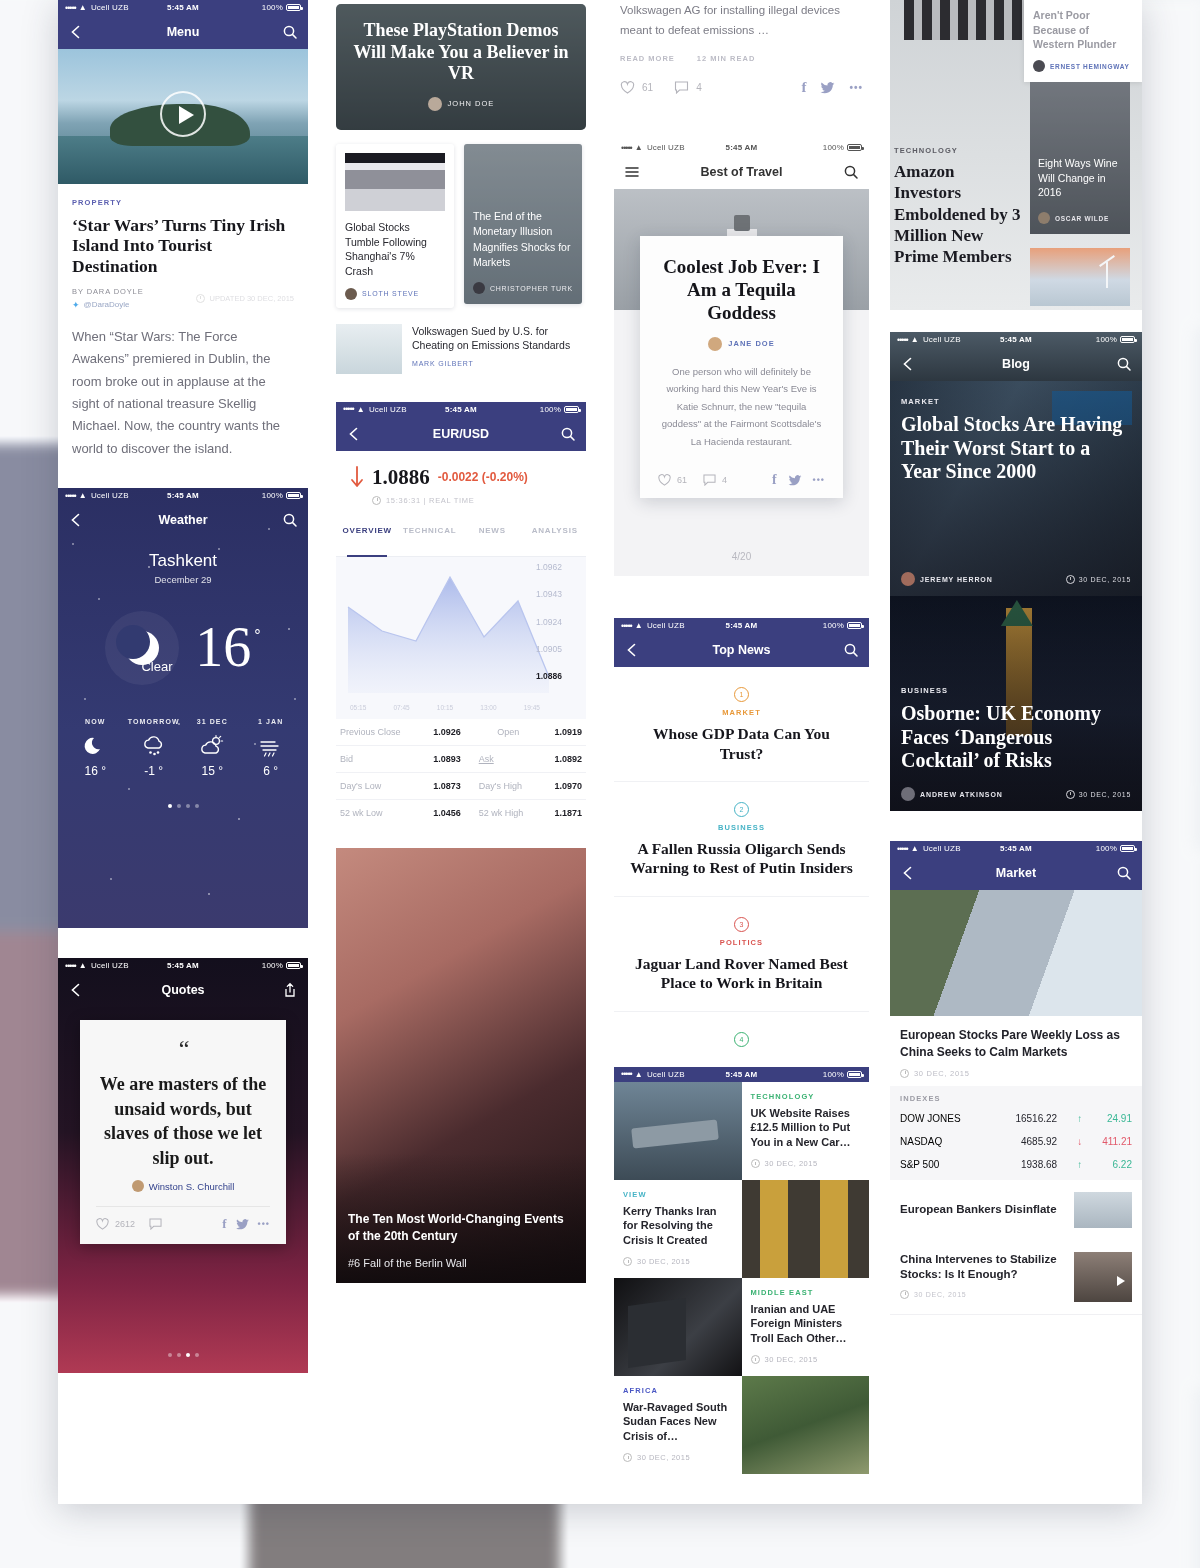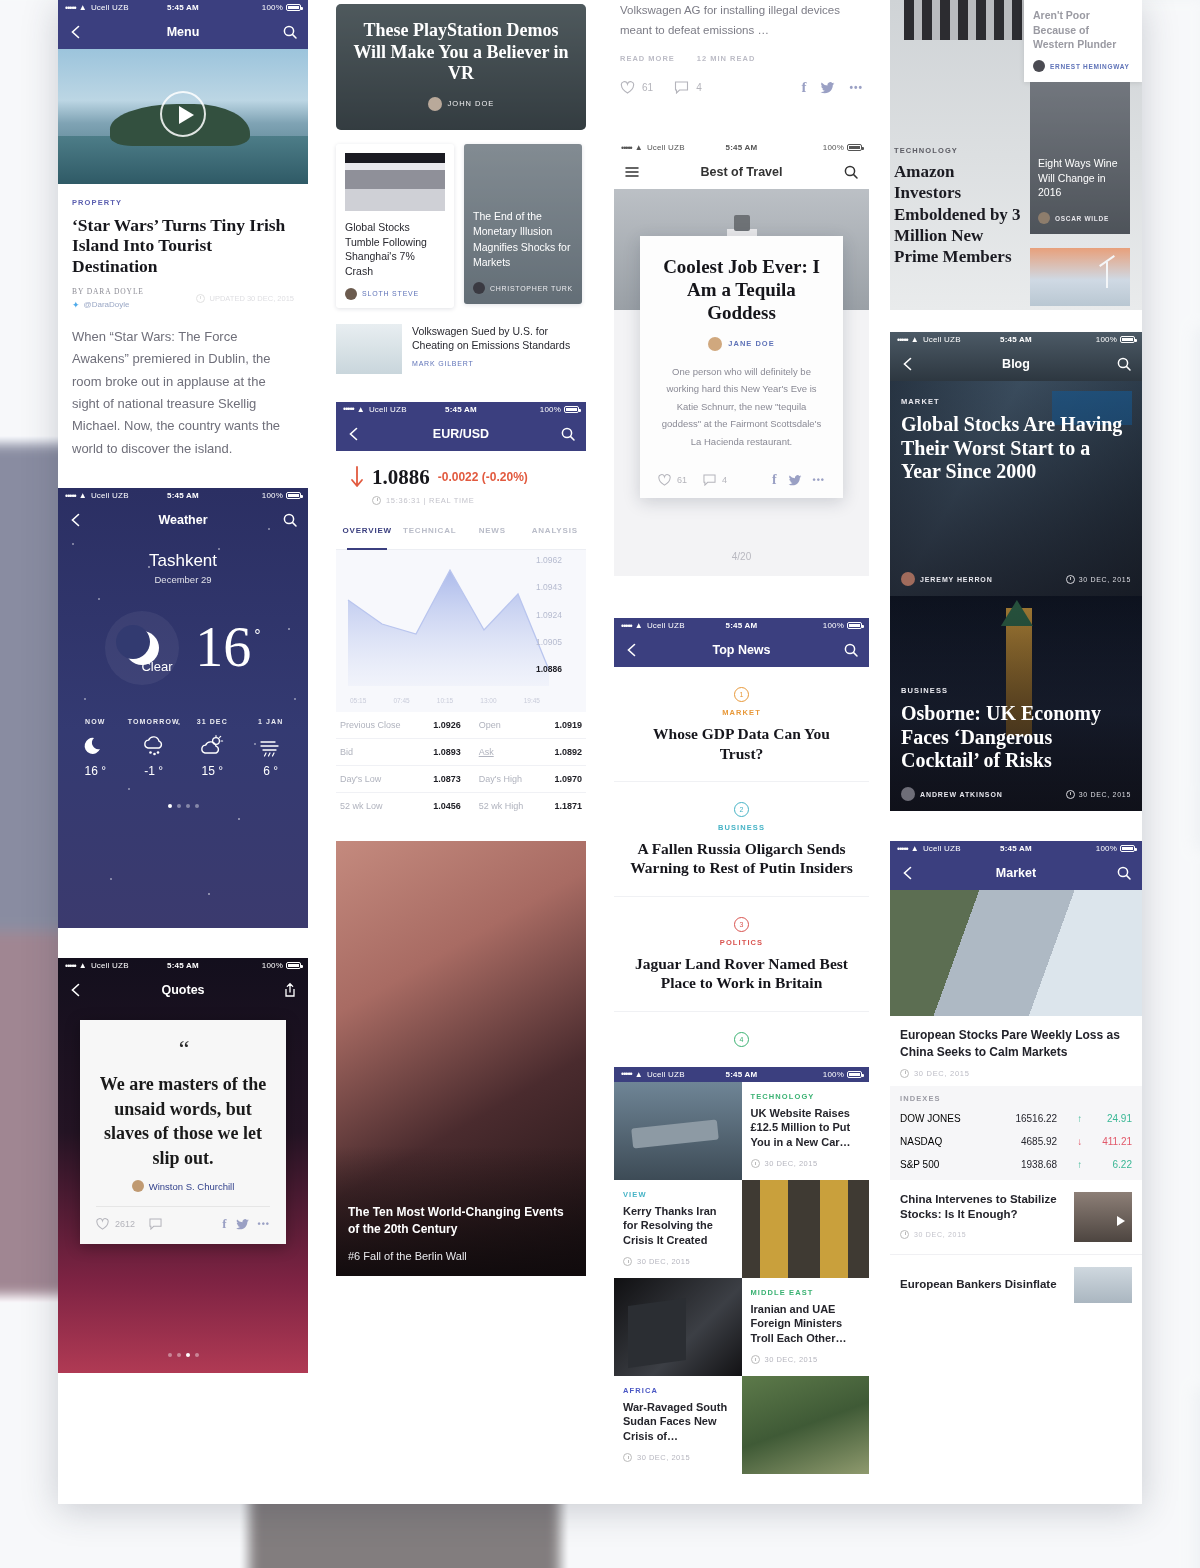--- a/index.html
+++ b/index.html
@@ -63,21 +63,21 @@
   .navbar .title{position:absolute;left:0;right:0;text-align:center;pointer-events:none;}
   .ico{ width:16px;height:16px;display:inline-block;position:relative; z-index:2;}
   .nav-purple{ background:#3b3f7f; }
 
   svg.gl{ display:block; }
 
   .kicker{ font-size:7.5px; letter-spacing:1.1px; font-weight:bold; text-transform:uppercase;}
   .k-purple{color:#5b5fb0}.k-green{color:#3bb273}.k-orange{color:#e8993a}
   .k-teal{color:#46b3c6}.k-red{color:#d9534f}.k-white{color:#e9e9ef}
 
-  .byline{ font-size:7.5px; letter-spacing:.9px; color:#8d8d96; text-transform:uppercase;font-family:Liberation Serif, serif;}
+  .byline{ font-size:7.5px; letter-spacing:.9px; color:#8d8d96; text-transform:uppercase;}
   .avatar{ width:14px;height:14px;border-radius:50%; background:#b9a99a; display:inline-block; vertical-align:middle;
            background-size:cover; flex:0 0 auto;}
 
   .meta-row{display:flex;align-items:center;gap:5px;}
   .clock-ico{width:9px;height:9px;border:1px solid #bbb;border-radius:50%;position:relative;display:inline-block;flex:0 0 auto;}
   .clock-ico:after{content:"";position:absolute;left:3.5px;top:1.5px;width:1px;height:3px;background:#bbb;}
 
   
   .s1-hero{height:135px;background:linear-gradient(#9cc4dc 0%,#bcd6e4 38%,#7fa3b4 55%,#3f6b78 100%);position:relative;}
   .s1-hero .island{position:absolute;left:52px;bottom:38px;width:140px;height:42px;background:#33503f;border-radius:48% 40% 14% 16%/60% 70% 24% 22%;}
@@ -111,21 +111,21 @@
   .qauth{display:flex;align-items:center;justify-content:center;gap:5px;margin-top:10px;font-size:9.5px;color:#33428c;}
   .qfoot{display:flex;align-items:center;gap:6px;margin-top:14px;border-top:1px solid #e6e6e6;padding-top:9px;font-size:9px;color:#b4b4bb;}
 
   
   .card{background:#fff;box-shadow:0 1px 4px rgba(20,30,60,.13);border-radius:3px;overflow:hidden;}
   .hero-card{height:126px;border-radius:5px;position:relative;background:linear-gradient(#6d7b7e,#3f4a4e);overflow:hidden;}
   .hero-card .ov{position:absolute;inset:0;background:rgba(35,40,45,.4);}
   .hero-t{position:relative;font-family:"Liberation Serif",serif;color:#fff;font-size:18px;line-height:1.2;text-align:center;font-weight:bold;padding:16px 16px 0;}
 
   .tabs{display:flex;border-bottom:1px solid #eceef3;}
-  .tab{flex:1;text-align:center;font-size:8px;letter-spacing:.8px;font-weight:bold;color:#b9bcc8;padding:9px 0 14px;position:relative;}
+  .tab{flex:1;text-align:center;font-size:8px;letter-spacing:.8px;font-weight:bold;color:#b9bcc8;padding:9px 0 21px;position:relative;}
   .tab.on{color:#3b3f7f;}
   .tab.on:after{content:"";position:absolute;left:18%;right:18%;bottom:-1px;height:2px;background:#3b3f7f;}
 
   .quote-tbl{width:100%;border-collapse:collapse;font-size:9px;}
   .quote-tbl td{padding:8px 4px;border-bottom:1px solid #f0f1f5;color:#b0b3be;}
   .quote-tbl td.v{color:#1d1d24;font-weight:bold;text-align:right;}
 
   
   .travel-card{position:absolute;left:26px;right:26px;top:96px;background:#fdfdfd;box-shadow:0 4px 16px rgba(30,40,60,.18);padding:20px 18px 10px;}
   .tc-h{font-family:"Liberation Serif",serif;font-size:19px;line-height:1.2;text-align:center;color:#15151a;font-weight:bold;}
@@ -522,21 +522,21 @@
           <span>13:00</span>
           <span>19:45</span>
         </div>
       </div>
 
       <table class="quote-tbl">
         <tbody>
             <tr>
           <td>Previous Close</td>
           <td class="v">1.0926</td>
-          <td style="padding-left:14px;">Open</td>
+          <td style="padding-left:14px;text-align:center;">Open</td>
           <td class="v">1.0919</td>
         </tr>
         <tr>
           <td>Bid</td>
           <td class="v">1.0893</td>
           <td style="padding-left:14px;text-decoration:underline;">Ask</td>
           <td class="v">1.0892</td>
         </tr>
         <tr>
           <td>Day's Low</td>
@@ -927,35 +927,35 @@
           <tr>
             <td>S&amp;P 500</td>
             <td class="n">1938.68</td>
             <td style="width:14px;text-align:center;" class="up">↑</td>
             <td class="d up">6.22</td>
           </tr>
         </tbody>
           </table>
       </div>
 
+      <div class="mkt-row" style="border-bottom:none;align-items:center;">
+        <div style="flex:1;">
+          <div class="mkt-h">European Bankers Disinflate</div>
+        </div>
+        <div class="thumb" style="height:36px;background:linear-gradient(#cfd8df,#aab6c0);"></div>
+      </div>
+
       <div class="mkt-row">
         <div style="flex:1;">
           <div class="mkt-h">China Intervenes to Stabilize Stocks: Is It Enough?</div>
           <div class="meta-row" style="margin-top:7px;">
             <span class="clock-ico"></span>
             <span style="font-size:7px;letter-spacing:.7px;color:#c3c3cb;">30 DEC, 2015</span>
           </div>
         </div>
         <div class="thumb" style="background:linear-gradient(#8d7f77,#4d4540);">
           <span style="position:absolute;right:7px;bottom:16px;border-left:8px solid #fff;border-top:5px solid transparent;border-bottom:5px solid transparent;"></span>
         </div>
       </div>
-
-      <div class="mkt-row" style="border-bottom:none;align-items:center;">
-        <div style="flex:1;">
-          <div class="mkt-h">European Bankers Disinflate</div>
-        </div>
-        <div class="thumb" style="height:36px;background:linear-gradient(#cfd8df,#aab6c0);"></div>
-      </div>
     </div>
   </div>
 
 </div>
 
 </body></html>

